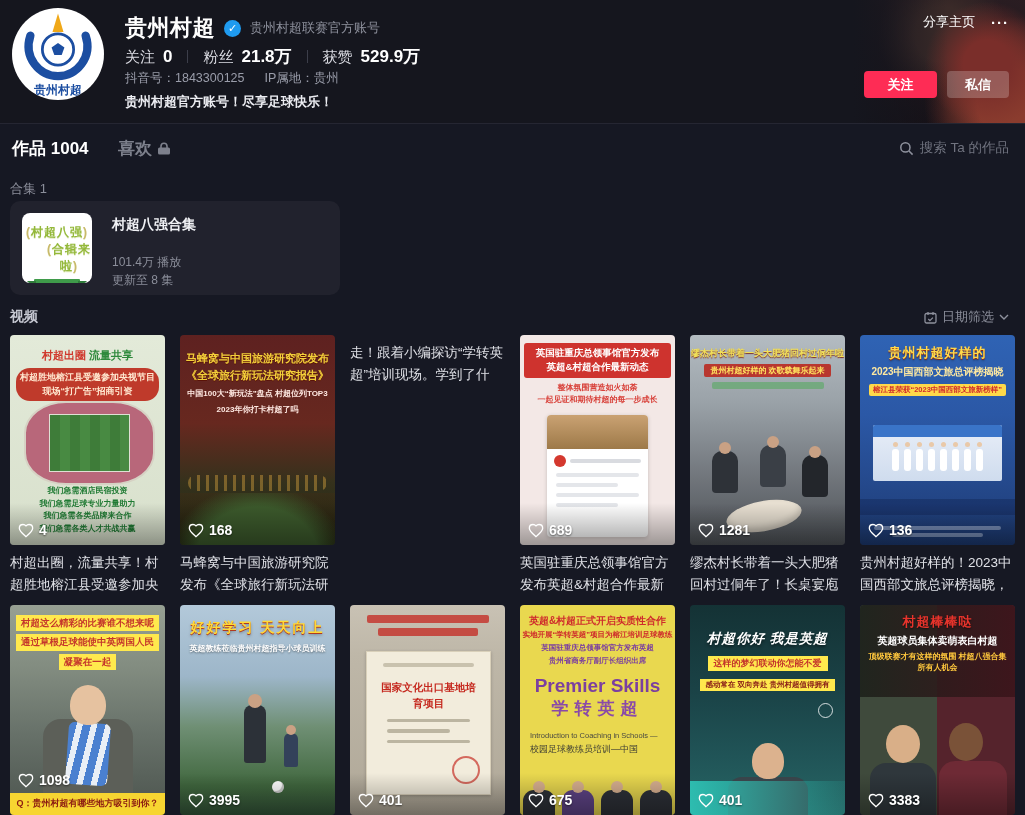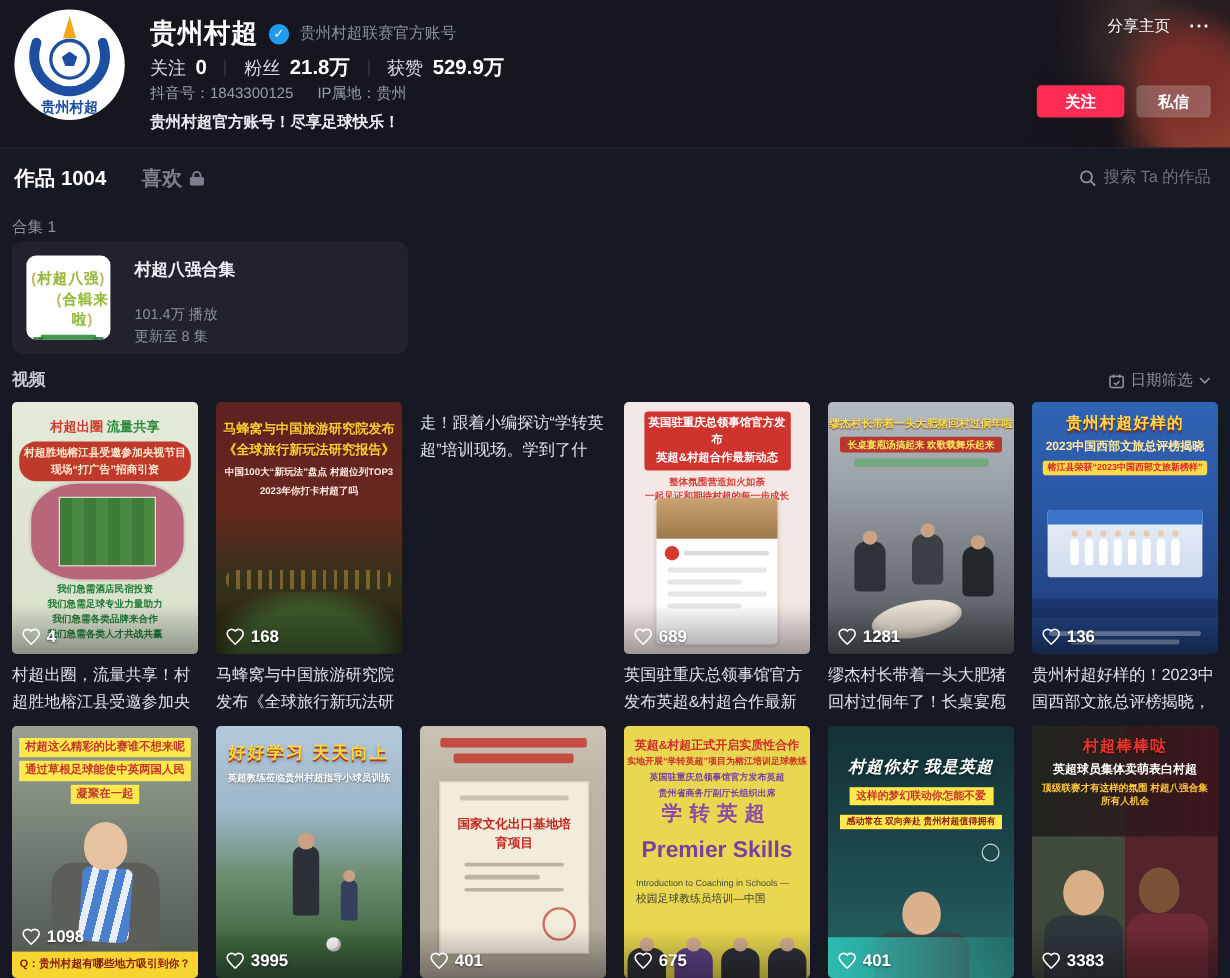--- a/index.html
+++ b/index.html
@@ -91,21 +91,21 @@
   .th2 .crowd{position:absolute;bottom:0;left:0;right:0;height:52px;
       background:radial-gradient(ellipse at 50% 120%, #3c5a2c 0 55%, rgba(60,90,44,0) 80%),linear-gradient(180deg,rgba(70,45,20,.3),rgba(40,30,10,.55));}
 
   .th3{background:linear-gradient(180deg,#a3aba0 0%,#8b948a 42%,#646f62 70%,#42503f 100%);}
   .th3 .r{margin-top:12px;color:#e03a2c;font-size:11px;line-height:1.45;text-shadow:0 0 2px #fff,0 1px 1px #fff;}
   .th3 .h{margin:6px auto 0;width:fit-content;background:#f6df7a;color:#7a4a10;font-size:8px;font-weight:bold;padding:1px 5px;}
   .th3 .c{margin-top:8px;color:#aef0f2;font-size:10px;text-shadow:0 1px 2px #1d3a3a;letter-spacing:1px;}
   .th3 .field{position:absolute;bottom:0;left:0;right:0;height:44px;background:linear-gradient(180deg,#57724a,#415c39);}
 
   .th4{background:#f3e8e6;}
-  .th4 .banner{margin:8px auto 0;width:122px;background:#ce332e;color:#fff;font-size:9.5px;line-height:1.5;padding:3px 0;border-radius:3px;font-weight:bold;text-align:center;}
+  .th4 .banner{margin:8px auto 0;width:147px;background:#ce332e;color:#fff;font-size:9.5px;line-height:1.5;padding:3px 0;border-radius:3px;font-weight:bold;text-align:center;}
   .th4 .r{margin-top:4px;color:#d8413a;font-size:8px;line-height:1.5;}
   .th4 .shot{position:absolute;left:27px;top:80px;width:101px;height:122px;background:#fff;border-radius:4px;box-shadow:0 1px 4px rgba(0,0,0,.18);}
   .th4 .shot .img{height:34px;background:linear-gradient(180deg,#caa273,#9d7948);border-radius:4px 4px 0 0;}
   .th4 .shot .row{display:flex;align-items:center;gap:4px;margin:6px 7px 0;}
   .th4 .shot .av{width:12px;height:12px;border-radius:50%;background:#d4382e;flex:none;}
   .th4 .shot .bar{height:4px;background:#d9dbe0;border-radius:2px;flex:1;}
   .th4 .shot .line{height:4px;background:#e4e6ea;border-radius:2px;margin:6px 9px 0;}
   .th4 .shot .line.s{margin-right:30px;}
 
   .th5{background:linear-gradient(180deg,#b4bcc2 0%,#9aa2a8 32%,#757a80 64%,#4d5156 100%);}
@@ -391,21 +391,21 @@
           <span>689</span>
         </div>
       </div>
       <div class="vtitle">英国驻重庆总领事馆官方发布英超&amp;村超合作最新动态如…</div>
     </div>
 
     <div class="card">
       <div class="thumb th5">
         <div class="art">
           <div class="cline y">缪杰村长带着一头大肥猪回村过侗年啦</div>
-          <div class="rbar">长桌宴庖汤搞起来 欢歌载舞乐起来</div>
+          <div class="rbar">贵州村超好样的 欢歌载舞乐起来</div>
           <div class="gbar"></div>
           <span class="fg f1"></span>
             <span class="fg f2"></span>
             <span class="fg f3"></span>
           <div class="pig"></div>
         </div>
         <div class="shade"></div>
         <div class="like">
           <svg width="16" height="15" viewBox="0 0 24 22">
               <path d="M12 20.3l-1.45-1.32C5.4 14.36 2 11.28 2 7.5 2 4.42 4.42 2 7.5 2c1.74 0 3.41.81 4.5 2.09C13.09 2.81 14.76 2 16.5 2 19.58 2 22 4.42 22 7.5c0 3.78-3.4 6.86-8.55 11.54L12 20.3z" fill="none" stroke="#fff" stroke-width="2"></path>
@@ -515,22 +515,22 @@
       </div>
     </div>
 
     <div class="card">
       <div class="thumb th10">
         <div class="art">
           <div class="cline r1">英超&amp;村超正式开启实质性合作</div>
           <div class="cline r2">实地开展“学转英超”项目为榕江培训足球教练</div>
           <div class="cline p">英国驻重庆总领事馆官方发布英超</div>
           <div class="cline p">贵州省商务厅副厅长组织出席</div>
+          <div class="cline big">Premier Skills</div>
           <div class="cline big2">学转英超</div>
-          <div class="cline big">Premier Skills</div>
           <div class="e1">Introduction to Coaching in Schools —</div>
           <div class="e2">校园足球教练员培训—中国</div>
           <div class="ppl">
               <i></i>
               <i class="pu"></i>
               <i></i>
               <i></i>
             </div>
         </div>
         <div class="shade"></div>

